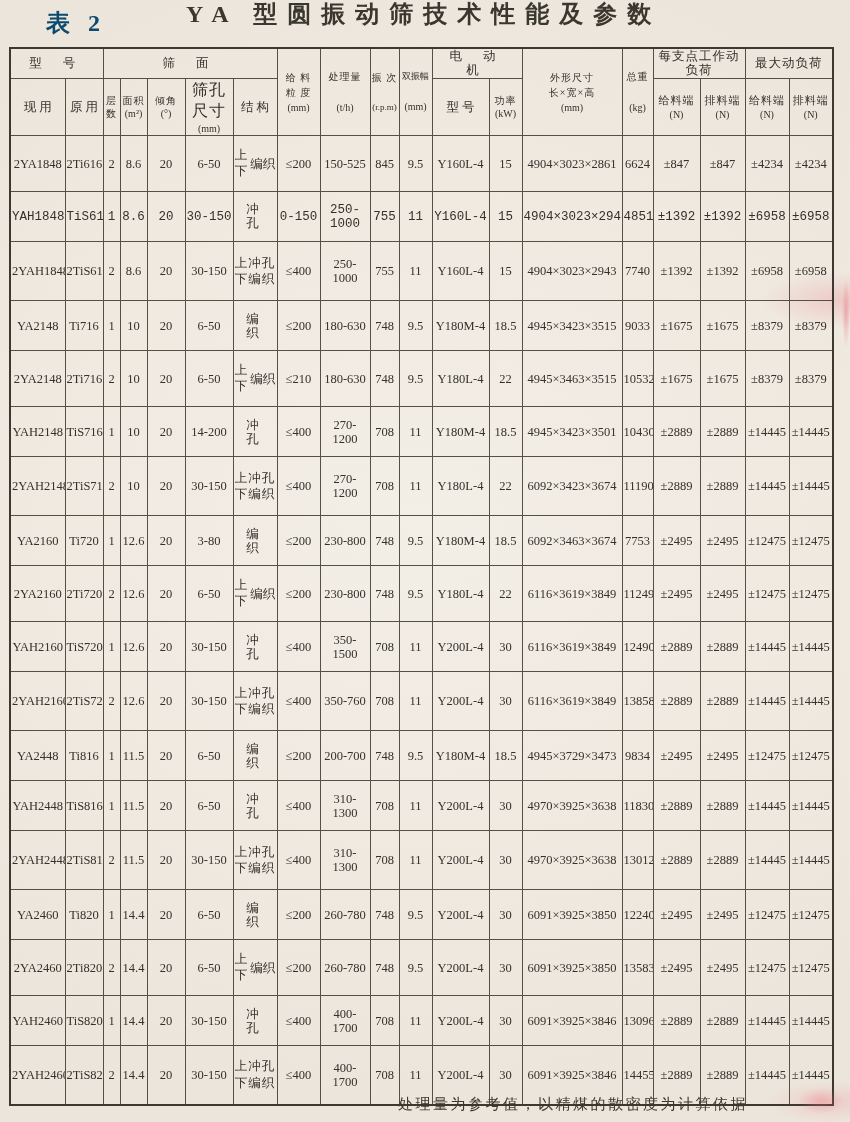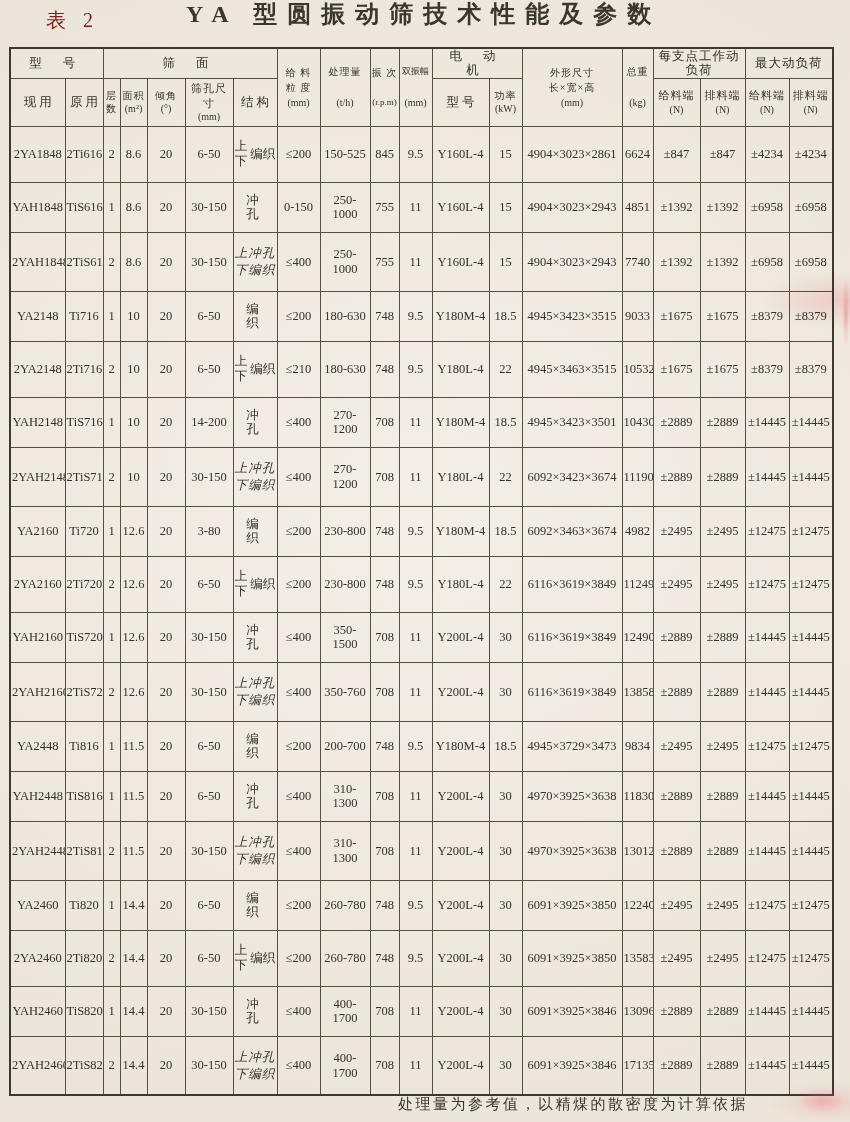--- a/index.html
+++ b/index.html
@@ -7,21 +7,21 @@
     width:850px;height:1122px;position:relative;overflow:hidden;
     background:
       radial-gradient(ellipse 120px 40px at 845px 300px, rgba(233,120,130,.28), rgba(233,120,130,0) 70%),
       radial-gradient(ellipse 90px 30px at 830px 1102px, rgba(235,130,140,.25), rgba(235,130,140,0) 70%),
       radial-gradient(ellipse 700px 600px at 420px 520px, #f3eee6 0%, #efe9e0 60%, #ece5db 100%);
     font-family:"Liberation Serif","DejaVu Serif",serif;
     color:#32302a;
   }
   .table-label{
     position:absolute;left:46px;top:7px;
-    font-size:20px;letter-spacing:6px;color:#7f1d1d;font-weight:normal;
+    font-size:24px;letter-spacing:6px;color:#0c4a6e;font-weight:bold;
   }
   .page-title{
     position:absolute;left:186px;top:-2px;margin:0;
     font-size:24px;font-weight:bold;letter-spacing:10px;color:#3a372e;white-space:nowrap;
   }
   table.spec{
     position:absolute;left:9px;top:47px;width:823px;
     border-collapse:collapse;table-layout:fixed;
     border:2px solid #3d3932;
   }
@@ -38,21 +38,21 @@
   th.grp-sm{font-size:10px;letter-spacing:1px;}
   th .ln{display:block;line-height:1.35;letter-spacing:1px;font-size:10px;}
   th .ln.sm{font-size:10px;letter-spacing:0;}
   th .ln.xs{font-size:9px;letter-spacing:0;}
   th .ln.gap{margin-top:16px;}
   th.tall .ln{line-height:1.5;}
   td.c-dims{font-size:11px;letter-spacing:0;}
   td.c-weight,td.c-wl_feed,td.c-wl_dis,td.c-ml_feed,td.c-ml_dis{font-size:11.5px;}
   td.c-structure{font-size:11px;letter-spacing:0;}
   .st-single{letter-spacing:5px;}
-  .st2 div{line-height:1.35;letter-spacing:1px;font-style:italic;}
+  .st2 div{line-height:1.35;letter-spacing:1px;}
   .brk{display:flex;align-items:center;justify-content:center;gap:3px;}
   .brk .ud{display:flex;flex-direction:column;line-height:1.25;}
   .footnote{
     position:absolute;left:398px;top:1095px;
     font-size:15px;letter-spacing:2.5px;color:#3a382f;white-space:nowrap;
   }
   .smudge{position:absolute;pointer-events:none;}
 </style>
 </head>
 <body>
@@ -125,21 +125,21 @@
       </th>
       <th>
         <span class="ln">面积</span>
         <span class="ln sm">(m²)</span>
       </th>
       <th>
         <span class="ln">倾角</span>
         <span class="ln sm">(°)</span>
       </th>
       <th>
-        <span class="ln" style="font-size:11px">筛孔尺寸</span>
+        <span class="ln" style="font-size:16px">筛孔尺寸</span>
         <span class="ln sm">(mm)</span>
       </th>
       <th>结 构</th>
       <th>型 号</th>
       <th>
         <span class="ln">功率</span>
         <span class="ln sm">(kW)</span>
       </th>
       <th>
         <span class="ln" style="font-size:11px">给料端</span>
@@ -182,21 +182,21 @@
         <td class="c-amplitude">9.5</td>
         <td class="c-motor">Y160L-4</td>
         <td class="c-power">15</td>
         <td class="c-dims">4904×3023×2861</td>
         <td class="c-weight">6624</td>
         <td class="c-wl_feed">±847</td>
         <td class="c-wl_dis">±847</td>
         <td class="c-ml_feed">±4234</td>
         <td class="c-ml_dis">±4234</td>
       </tr>
-      <tr style="height: 50px;">
+      <tr style="height: 50px; font-family: Liberation Mono, monospace;">
         <td class="c-current">YAH1848</td>
         <td class="c-original">TiS616</td>
         <td class="c-layers">1</td>
         <td class="c-area">8.6</td>
         <td class="c-angle">20</td>
         <td class="c-aperture">30-150</td>
         <td class="c-structure"><span class="st-single">冲 孔</span></td>
         <td class="c-feed">0-150</td>
         <td class="c-capacity">250-1000</td>
         <td class="c-rpm">755</td>
@@ -341,21 +341,21 @@
         <td class="c-angle">20</td>
         <td class="c-aperture">3-80</td>
         <td class="c-structure"><span class="st-single">编 织</span></td>
         <td class="c-feed">≤200</td>
         <td class="c-capacity">230-800</td>
         <td class="c-rpm">748</td>
         <td class="c-amplitude">9.5</td>
         <td class="c-motor">Y180M-4</td>
         <td class="c-power">18.5</td>
         <td class="c-dims">6092×3463×3674</td>
-        <td class="c-weight">4982</td>
+        <td class="c-weight">7753</td>
         <td class="c-wl_feed">±2495</td>
         <td class="c-wl_dis">±2495</td>
         <td class="c-ml_feed">±12475</td>
         <td class="c-ml_dis">±12475</td>
       </tr>
       <tr style="height: 56px;">
         <td class="c-current">2YA2160</td>
         <td class="c-original">2Ti720</td>
         <td class="c-layers">2</td>
         <td class="c-area">12.6</td>
@@ -582,21 +582,21 @@
             <div>下编织</div>
           </div>
         </td>
         <td class="c-feed">≤400</td>
         <td class="c-capacity">400-1700</td>
         <td class="c-rpm">708</td>
         <td class="c-amplitude">11</td>
         <td class="c-motor">Y200L-4</td>
         <td class="c-power">30</td>
         <td class="c-dims">6091×3925×3846</td>
-        <td class="c-weight">17135</td>
+        <td class="c-weight">14455</td>
         <td class="c-wl_feed">±2889</td>
         <td class="c-wl_dis">±2889</td>
         <td class="c-ml_feed">±14445</td>
         <td class="c-ml_dis">±14445</td>
       </tr>
     </tbody>
 </table>
 
 <div class="footnote">处理量为参考值，以精煤的散密度为计算依据</div>
 

